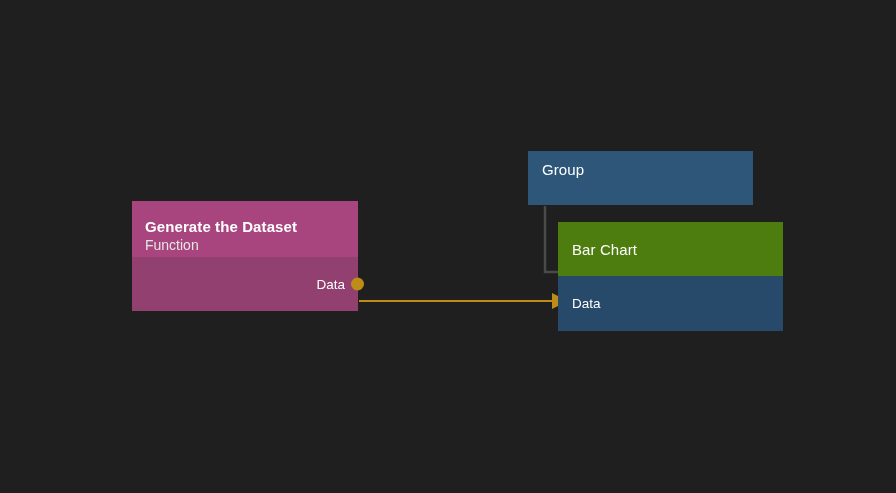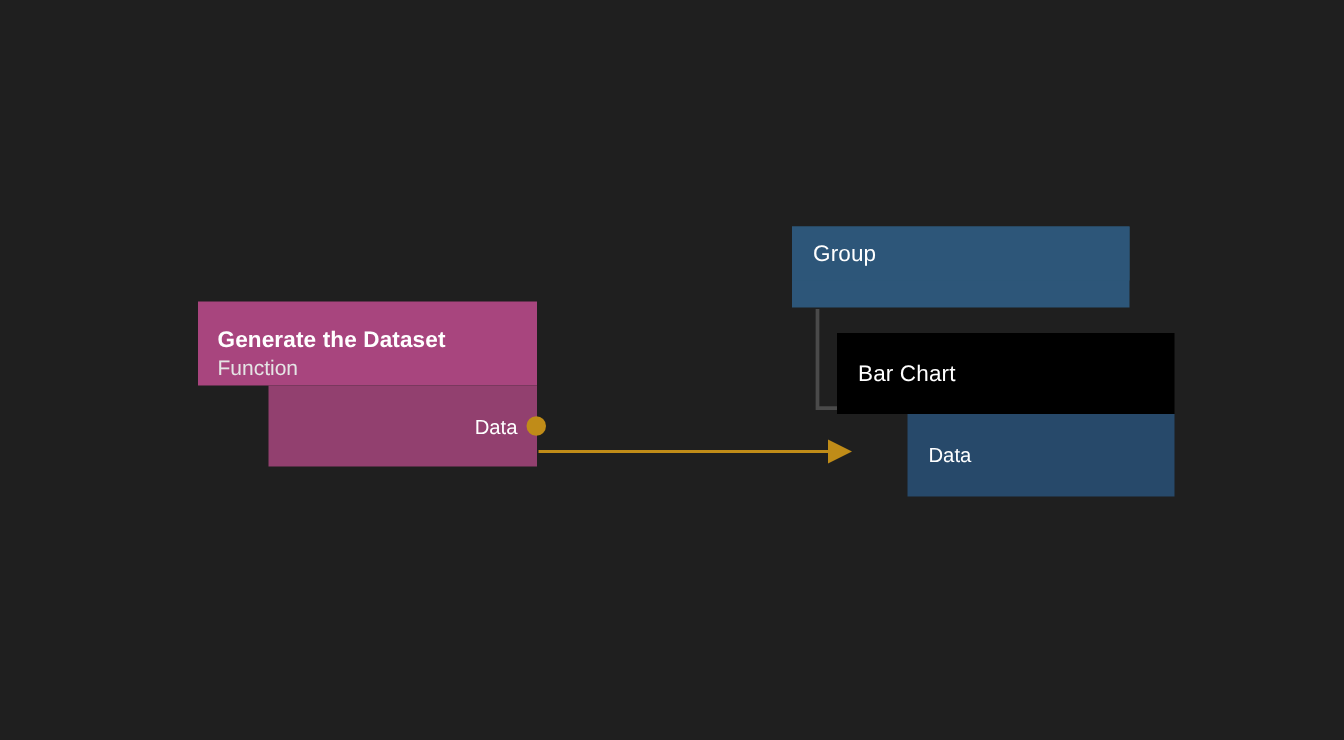--- a/index.html
+++ b/index.html
@@ -50,21 +50,20 @@
     color: #e5e5e5;
     font-weight: normal;
     font-size: 14px;
     line-height: 18px;
     white-space: nowrap;
   }
 
   .node-body {
     box-sizing: border-box;
     position: relative;
-    margin-left: 47px;
   }
 
   .port-row {
     position: relative;
     display: flex;
     align-items: center;
     height: 30px;
   }
   .port-row.out { justify-content: flex-end; }
   .port-row.in  { justify-content: flex-start; }
@@ -138,21 +137,21 @@
 
   
   #node-barchart {
     left: 558px;
     top: 222px;
     width: 225px;
     height: 109px;
   }
   #node-barchart .node-header {
     height: 54px;
-    background: #000000;
+    background: #4d7c0f;
     padding: 0 0 0 14px;
     justify-content: center;
   }
   #node-barchart .node-title {
     font-weight: normal;
     font-size: 15px;
   }
   #node-barchart .node-body {
     height: 55px;
     background: #27496a;

